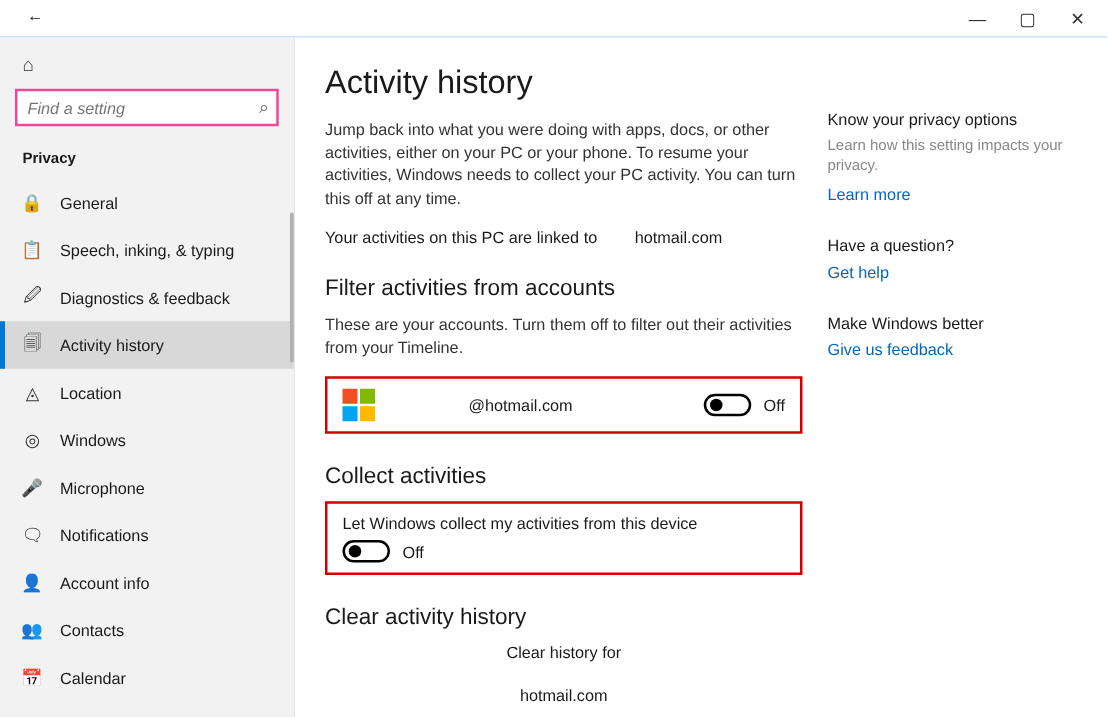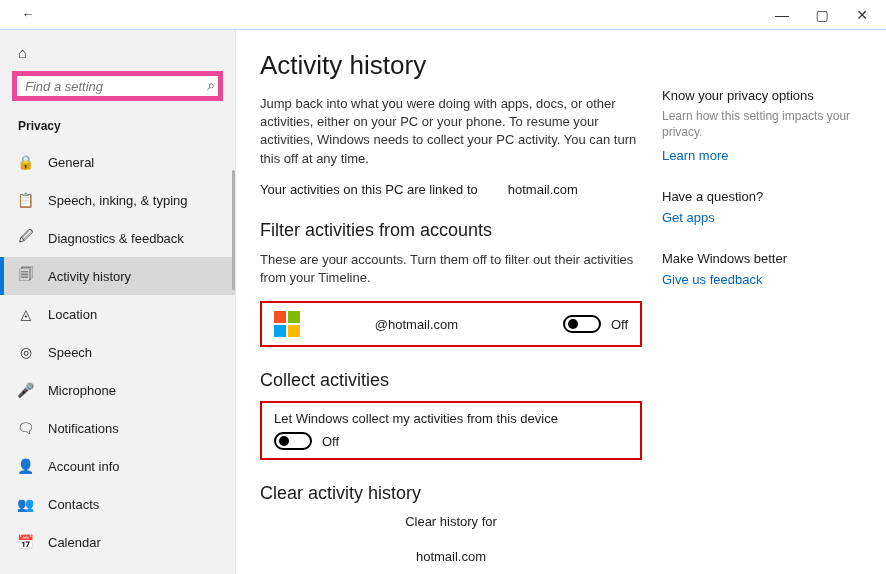--- a/index.html
+++ b/index.html
@@ -60,21 +60,21 @@
     font-size: 15px;
     color: #333;
   }
   .search-wrap {
     margin: 0 12px 12px 12px;
     position: relative;
   }
   .search-input {
     width: 100%;
     height: 30px;
-    border: 5px solid #ec4899;
+    border: 2px solid #ec4899;
     background: #fff;
     padding: 4px 28px 4px 8px;
     font-size: 13px;
     color: #666;
     font-style: italic;
   }
   .search-icon {
     position: absolute;
     right: 8px;
     top: 6px;
@@ -286,21 +286,21 @@
         <div class="nav-item selected">
           <span class="nav-icon">🗐</span>
           <span>Activity history</span>
         </div>
         <div class="nav-item">
           <span class="nav-icon">◬</span>
           <span>Location</span>
         </div>
         <div class="nav-item">
           <span class="nav-icon">◎</span>
-          <span>Speech</span>
+          <span>Windows</span>
         </div>
         <div class="nav-item">
           <span class="nav-icon">🎤</span>
           <span>Microphone</span>
         </div>
         <div class="nav-item">
           <span class="nav-icon">🗨</span>
           <span>Notifications</span>
         </div>
         <div class="nav-item">
@@ -371,21 +371,21 @@
     </div>
 
     <div class="side-col">
       <div class="side-group">
         <div class="side-title">Know your privacy options</div>
         <div class="side-sub">Learn how this setting impacts your privacy.</div>
         <div class="link">Learn more</div>
       </div>
       <div class="side-group">
         <div class="side-title">Have a question?</div>
-        <div class="link">Get apps</div>
+        <div class="link">Get help</div>
       </div>
       <div class="side-group">
         <div class="side-title">Make Windows better</div>
         <div class="link">Give us feedback</div>
       </div>
     </div>
   </div>
 </div>
 
 </body></html>

